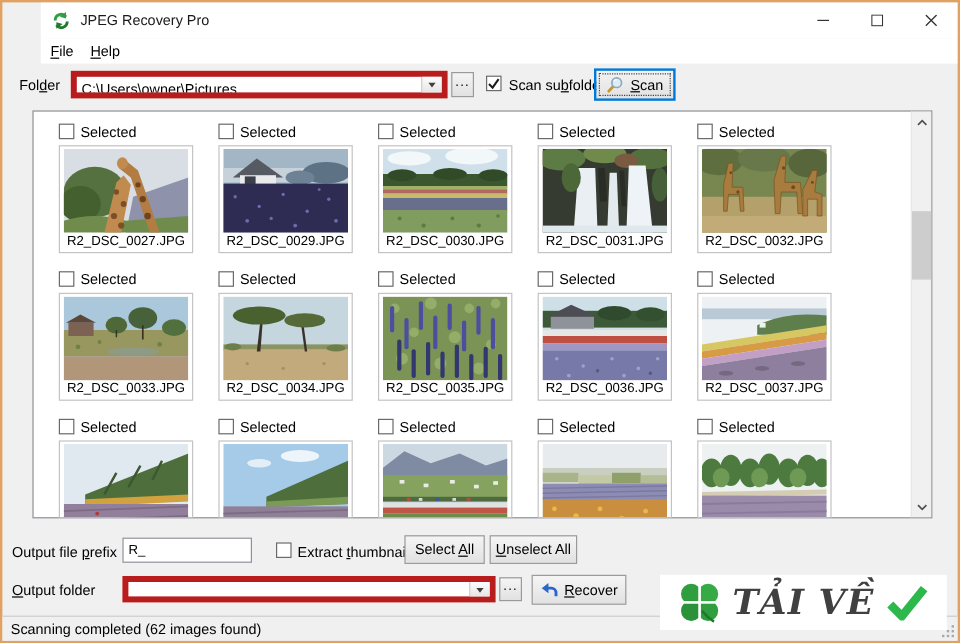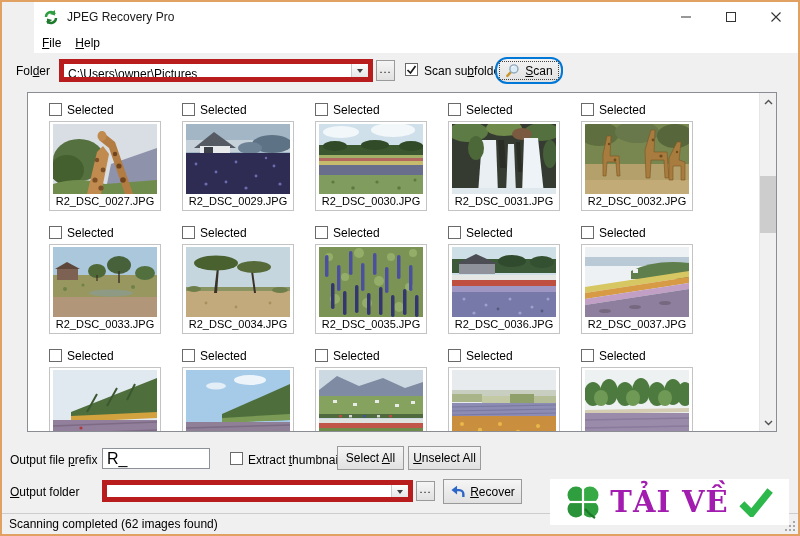--- a/index.html
+++ b/index.html
@@ -25,21 +25,21 @@
   .lbl { position:absolute; white-space:nowrap; }
   .combo { position:absolute; background:#fff; border:5px solid #b91c1c; display:flex; align-items:stretch; }
   .combo-text { flex:1; padding:3px 4px 0 4px; white-space:nowrap; overflow:hidden; }
   .combo-btn { width:17px; display:flex; align-items:center; justify-content:center;
                background:linear-gradient(#fdfdfd,#e6e6e6); border-left:1px solid #c9c9c9; }
   .arrow-down { width:0; height:0; border:3.5px solid transparent; border-top:4.5px solid #3f3f3f; margin-top:4px; }
   .btn { position:absolute; background:linear-gradient(#f5f5f5,#e1e1e1); border:1px solid #9a9a9a;
          display:flex; align-items:center; justify-content:center; gap:5px; white-space:nowrap; }
   .btn-sm { font-size:11px; letter-spacing:1px; padding-bottom:4px; }
   .textbox { position:absolute; border:1px solid #8d9199; background:#fff; padding:0 4px;
-             font-family:"Liberation Sans",sans-serif; font-size:16px; }
+             font-family:"Liberation Sans",sans-serif; font-size:11px; }
   .cbx { position:absolute; width:13px; height:13px; background:#fff; border:1px solid #6a6a6a; }
   .cbx svg { display:none; margin:-1px 0 0 -1px; }
   .cbx.checked svg { display:block; }
   .scan-btn { border:2px solid #0078d7; background:linear-gradient(#f3f3f3,#e2e2e2); }
   .scan-btn::after { content:''; position:absolute; left:2px; top:2px; right:2px; bottom:2px; border:1px dotted #444; }
 
   
   .grid-panel { position:absolute; left:25px; top:90px; width:750px; height:340px;
                 background:#fff; border:1px solid #8a8d93; }
   .cells { position:absolute; left:0; top:0; right:17px; bottom:0; overflow:hidden;
@@ -58,22 +58,22 @@
   .vs-thumb { position:absolute; left:0; top:83px; width:16px; height:57px; background:#cdcdcd; }
 
   
   .statusbar { position:absolute; left:0; right:0; bottom:0; height:21px; background:#f0f0f0;
                border-top:1px solid #cdcdcd; display:flex; align-items:center; padding-left:7px; }
   .grip { position:absolute; right:2px; bottom:2px; line-height:0; }
 
   
   .watermark { position:absolute; left:548px; top:477px; width:239px; height:46px; background:#fff;
                display:flex; align-items:center; justify-content:center; gap:9px; z-index:5; }
-  .wm-text { font-family:"DejaVu Serif", serif; font-weight:bold; 
-             font-size:29px; color:#a21caf; letter-spacing:1px; }
+  .wm-text { font-family:"DejaVu Serif", serif; font-weight:bold; font-style:italic;
+             font-size:29px; color:#404040; letter-spacing:1px; }
 </style>
 </head>
 <body>
 
 <div class="window">
 
   <div class="titlebar">
     <span class="title-icon">
       <svg viewBox="0 0 16 16" width="16" height="16">
         <path d="M3 8 a5 5 0 0 1 9 -3" stroke="#2f9e41" stroke-width="2.4" fill="none"></path>
@@ -117,21 +117,21 @@
   </div>
   <div class="btn btn-sm" style="left:374px; top:58px; width:19px; height:21px;">...</div>
 
   <span class="cbx checked" style="left:403px; top:61px;">
     <svg width="13" height="13" viewBox="0 0 13 13">
         <polyline points="2.5,7 5.5,10 10.5,3" stroke="#1a1a1a" stroke-width="1.7" fill="none"></polyline>
       </svg>
   </span>
   <span class="lbl" style="left:422px; top:62px;"><span>Scan su</span><span class="mn">b</span><span>folder</span></span>
 
-  <div class="btn scan-btn" style="left:493px; top:55px; width:68px; height:27px;border-radius:12px;">
+  <div class="btn scan-btn" style="left:493px; top:55px; width:68px; height:27px;">
     <span style="line-height:0;">
       <svg width="15" height="15" viewBox="0 0 16 16">
         <path d="M6.5 9.5 L2.5 13.8" stroke="#c8952f" stroke-width="2.6" stroke-linecap="round"></path>
         <circle cx="9.5" cy="6.3" r="4.3" fill="#dcedf8" stroke="#90a9bd" stroke-width="1.5"></circle>
         <path d="M7.3 4.6 a3 3 0 0 1 2.2 -1" stroke="#fff" stroke-width="1" fill="none"></path>
       </svg>
     </span>
     <span><span></span><span class="mn">S</span><span>can</span></span>
   </div>
 

